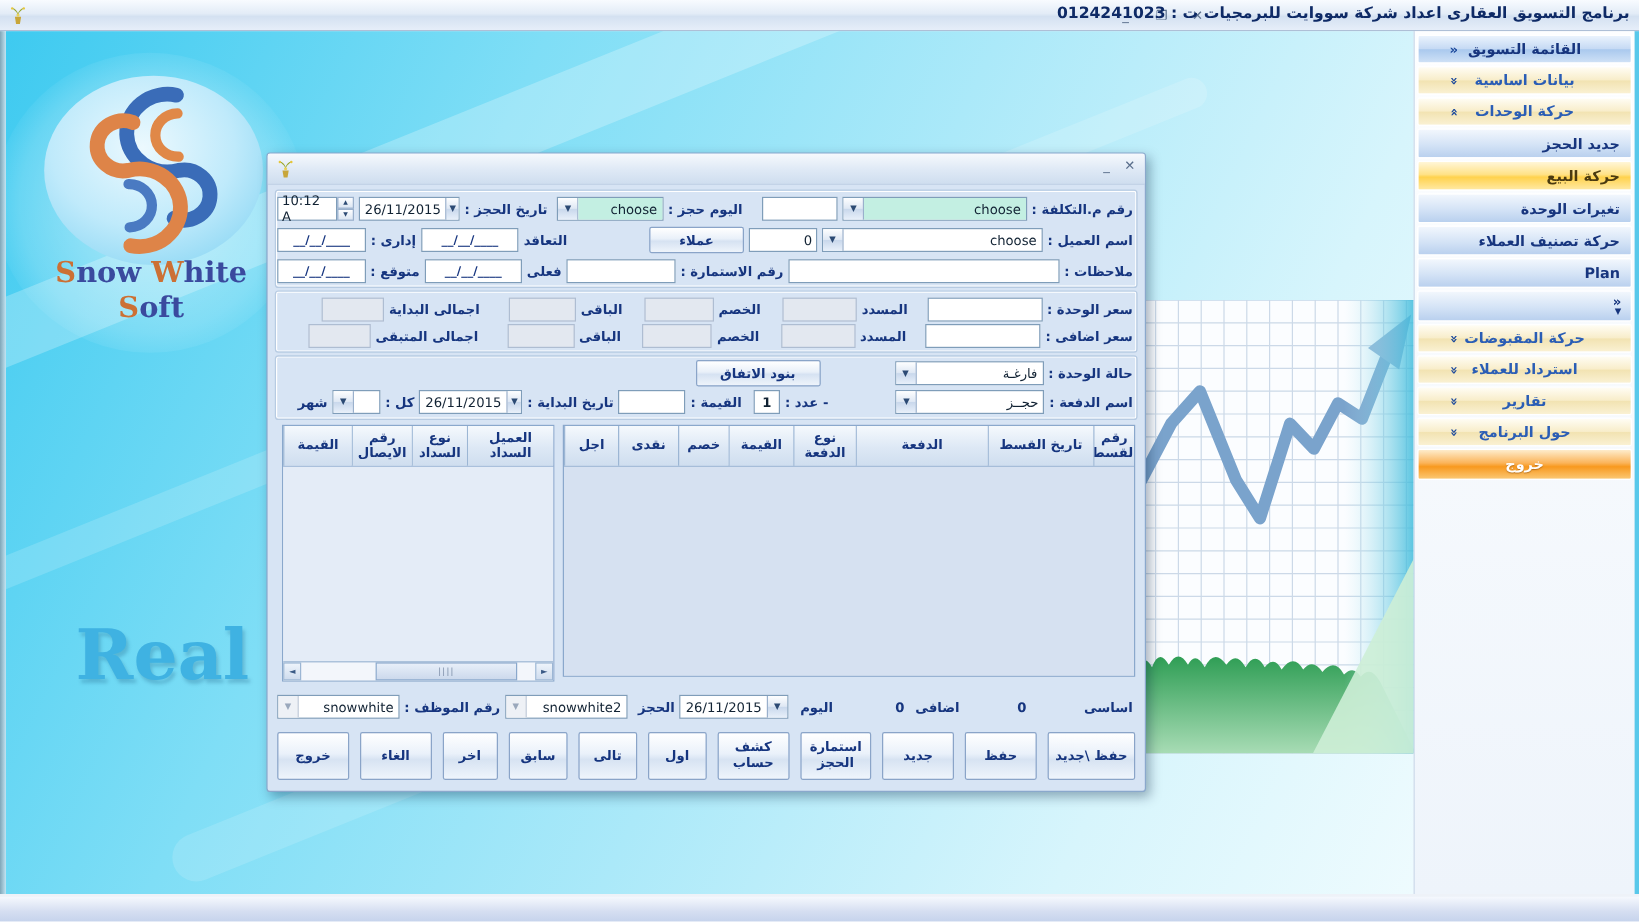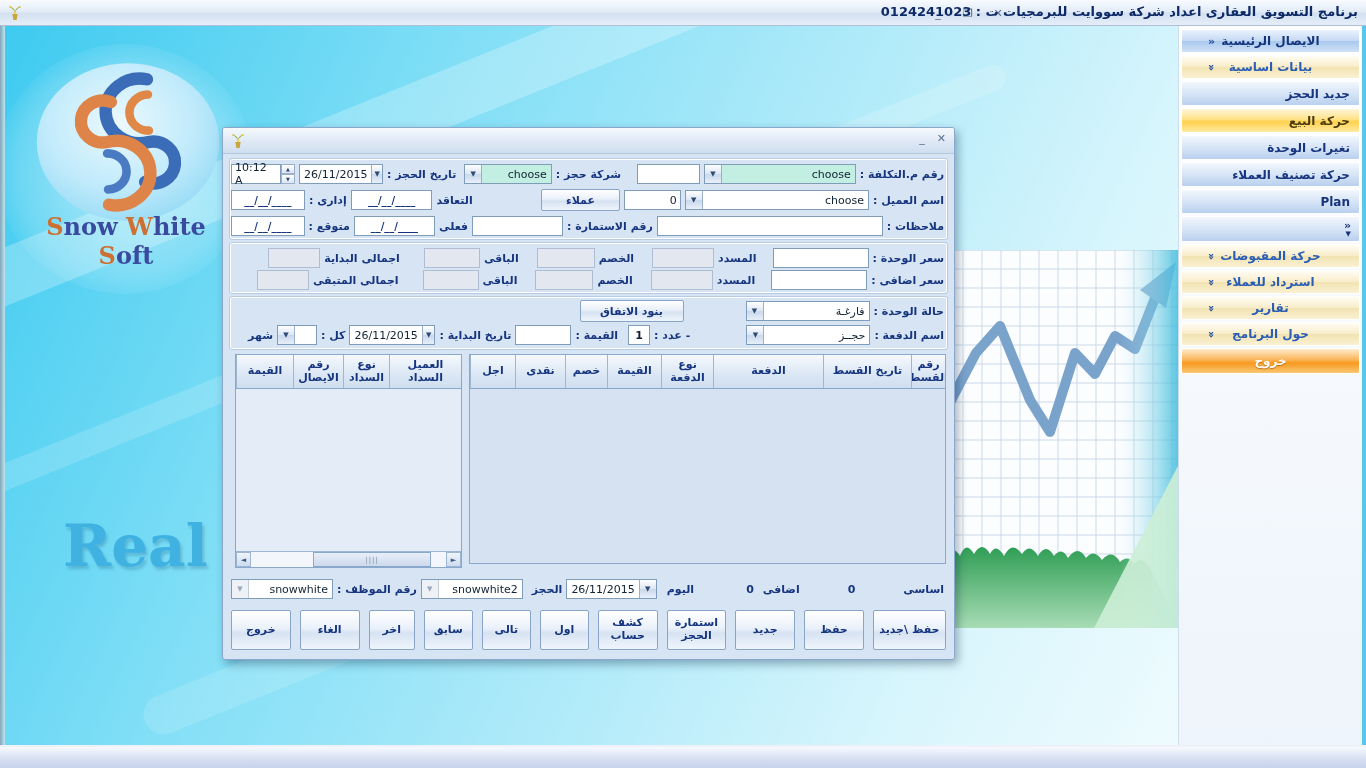--- a/index.html
+++ b/index.html
@@ -180,25 +180,29 @@
       <polygon points="196,40 232,12 222,58" fill="#8fb1d4"></polygon>
       <path d="M0 310 q8 -18 16 -4 q6 -16 14 -2 q8 -14 16 0 q6 -12 14 2 q8 -16 18 -2 q8 -12 16 2 q8 -14 16 0 q8 -10 14 2 q10 -14 18 0 q8 -10 16 2 q10 -12 18 2 q8 -8 14 2 q8 -10 16 4 L236 378 L0 378 Z" fill="url(#gg)"></path>
       <rect x="176" y="0" width="60" height="378" fill="url(#cg)" opacity="0.85"></rect>
       <polygon points="150,378 236,212 236,378" fill="#cdeed6" opacity="0.9"></polygon>
     </svg>
   </div>
 
   <div id="sidebar">
     <div class="sb sb-blue sb-center">
       <span class="chev">»</span>
-      <span>الايصال الرئيسية</span>
+      <span>القائمة التسويق</span>
     </div>
     <div class="sb sb-cream sb-center">
       <span class="chev rot90">»</span>
       <span>بيانات اساسية</span>
+    </div>
+    <div class="sb sb-cream sb-center">
+      <span class="chev rot-90">»</span>
+      <span>حركة الوحدات</span>
     </div>
     <div class="sb sb-sub sb-right">
         <span class="t">جديد الحجز</span>
       </div>
     <div class="sb sb-sub sb-gold sb-right">
         <span class="t">حركة البيع</span>
       </div>
     <div class="sb sb-sub sb-right">
         <span class="t">تغيرات الوحدة</span>
       </div>
@@ -252,21 +256,21 @@
     <div class="sec" style="top:114px;height:52px"></div>
     <div class="sec" style="top:168px;height:54px"></div>
 
     <div class="row" style="top:35px">
       <span class="lbl">رقم م.التكلفة :</span>
       <div class="combo cyan" style="width:188px">
         <div class="abtn">▼</div>
         <div class="val cyan">choose</div>
       </div>
       <div class="tb" style="width:76px;margin-left:12px"></div>
-      <span class="lbl">شركة حجز :</span>
+      <span class="lbl">اليوم حجز :</span>
       <div class="combo cyan" style="width:108px">
         <div class="abtn">▼</div>
         <div class="val cyan">choose</div>
       </div>
       <span class="lbl" style="margin-right:4px">تاريخ الحجز :</span>
       <div class="dcombo" style="width:84px">
         <div class="val ltr">26/11/2015</div>
         <div class="abtn">▼</div>
       </div>
       <div style="display:flex;direction:ltr">

